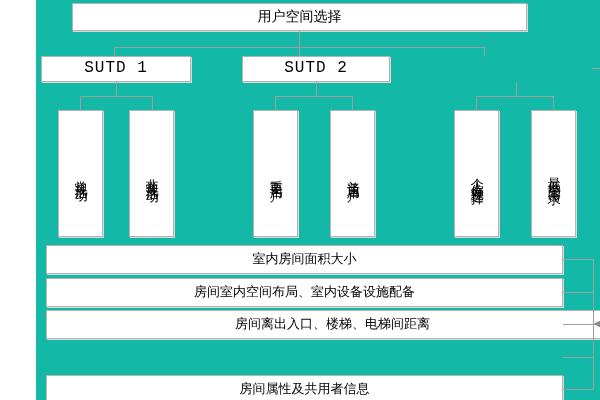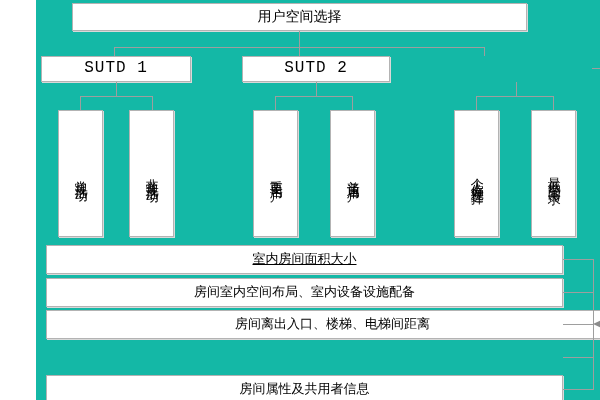--- a/index.html
+++ b/index.html
@@ -113,21 +113,21 @@
   <div class="box leaf-box" style="left:294px; top:110px; width:45px; height:127px;">
     <span>普通用户</span>
   </div>
   <div class="box leaf-box" style="left:418px; top:110px; width:45px; height:127px;">
     <span>个人偏好选择</span>
   </div>
   <div class="box leaf-box" style="left:495px; top:110px; width:45px; height:127px;">
     <span>最低空间需求</span>
   </div>
 
-  <div class="box bar-box" style="left:10px; top:245px; width:517px; height:29px;text-decoration:underline;">
+  <div class="box bar-box" style="left:10px; top:245px; width:517px; height:29px;">
     <span>室内房间面积大小</span>
   </div>
   <div class="box bar-box" style="left:10px; top:278px; width:517px; height:29px;">
     <span>房间室内空间布局、室内设备设施配备</span>
   </div>
   <div class="box bar-box" style="left:10px; top:310px; width:573px; height:29px;">
     <span>房间离出入口、楼梯、电梯间距离</span>
   </div>
   <div class="box bar-box" style="left:10px; top:375px; width:517px; height:29px;">
     <span>房间属性及共用者信息</span>

